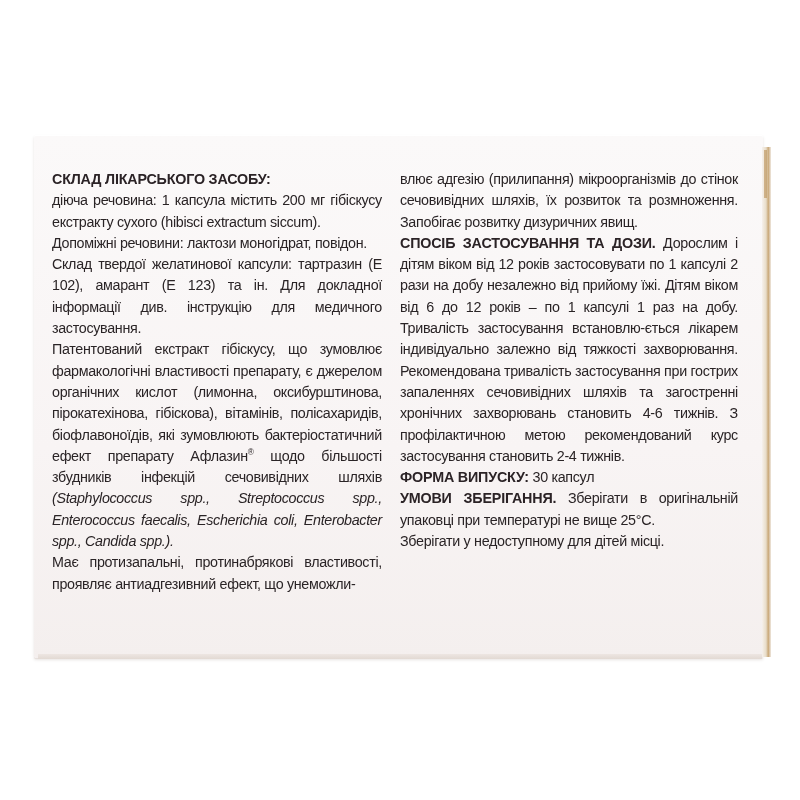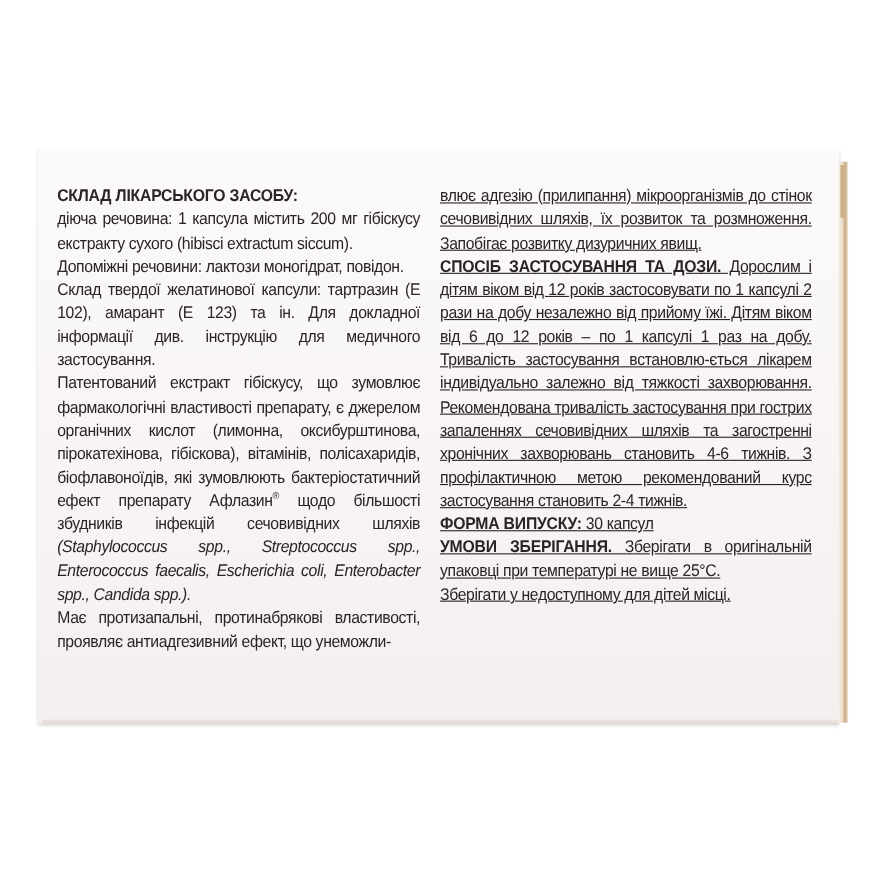--- a/index.html
+++ b/index.html
@@ -10,21 +10,21 @@
          border-radius:2px;
          box-shadow: 0 1px 0 #e6dfdc, 0 2px 3px rgba(120,100,90,0.18), inset 0 1px 0 #ffffff; }
   .box-bottom-edge { position:absolute; left:38px; top:654px; width:724px; height:5px;
          background:linear-gradient(180deg,#ede6e2,#e2d9d3); }
   .side-flap { position:absolute; left:762px; top:147px; width:9px; height:510px;
          background:linear-gradient(90deg,#f6f1ec 0%,#e8dcc8 45%,#c9a878 70%,#f0e9e2 100%); }
   .flap-shine { position:absolute; left:764px; top:150px; width:3px; height:48px; background:#b98f55; opacity:.6; }
   .col { position:absolute; top:168px; width:330px; font-size:15.4px; line-height:21.3px;
          color:#2a2426; text-align:justify; letter-spacing:-0.35px; }
   .col.left { left:52px; }
-  .col.right { left:400px; width:338px;text-decoration:underline; }
+  .col.right { left:400px; width:338px; }
   .col p { margin:0; transform:scaleX(0.93); transform-origin:left top; width:107.5%; }
   .h { font-weight:bold; color:#2b2326; letter-spacing:-0.2px; }
   .it { font-style:italic; }
   sup { font-size:9px; line-height:0; }
 </style>
 </head>
 <body>
 
 <div class="box"></div>
 <div class="box-bottom-edge"></div>

